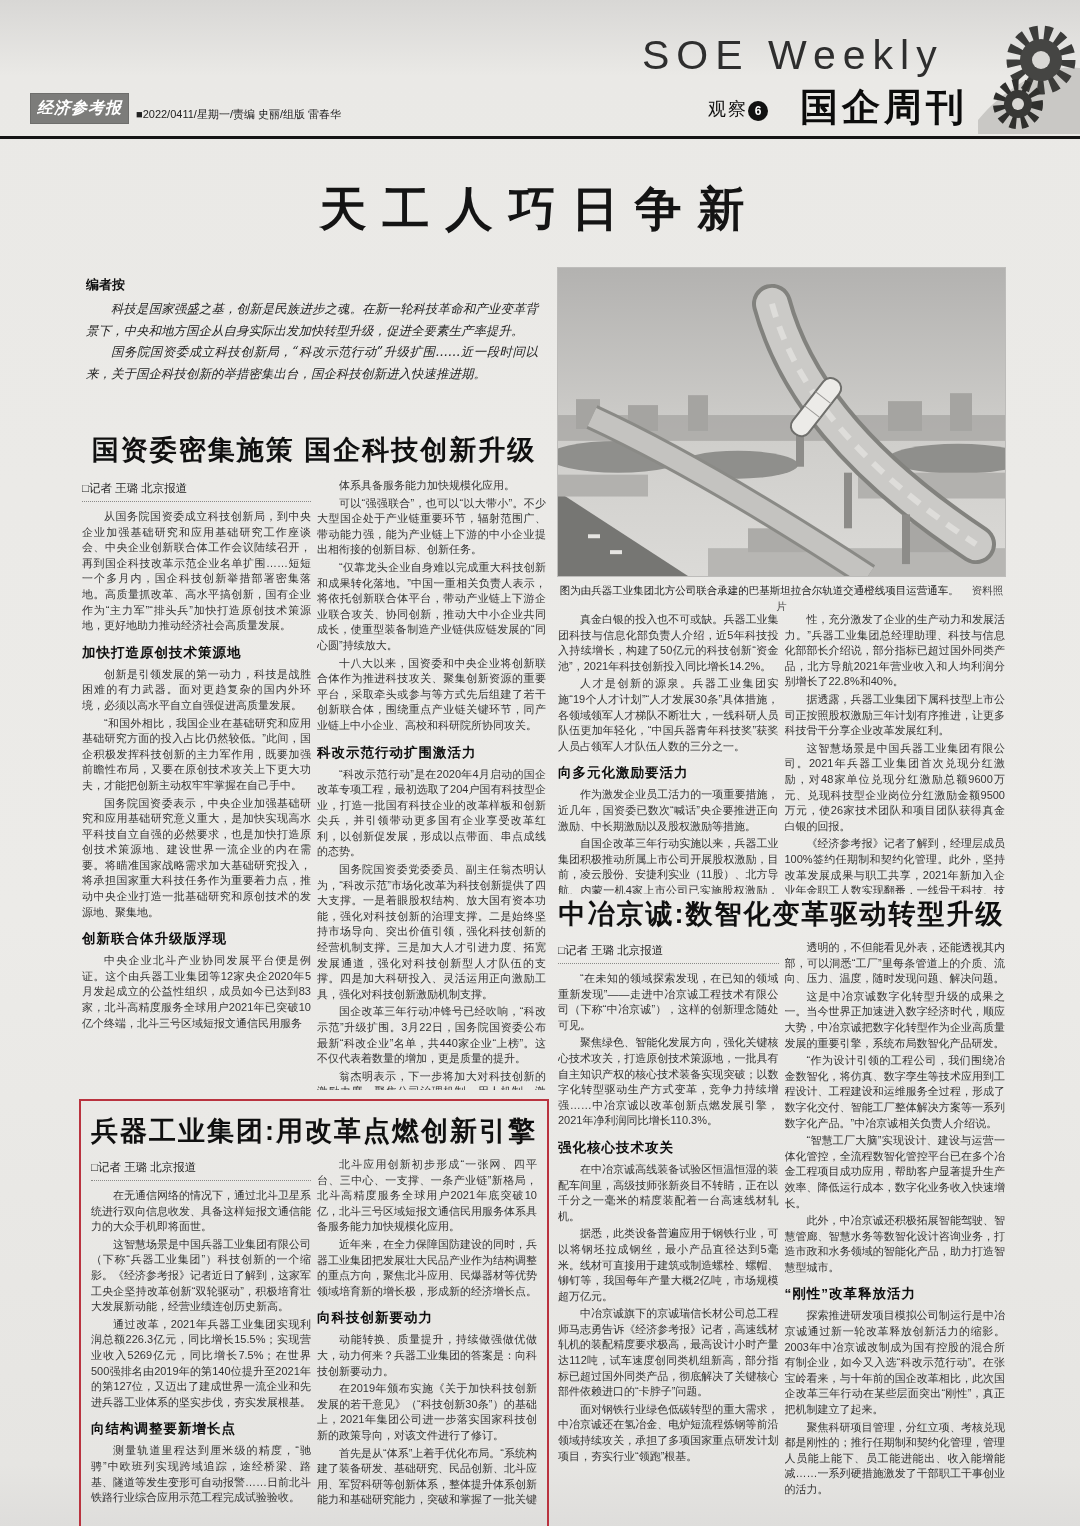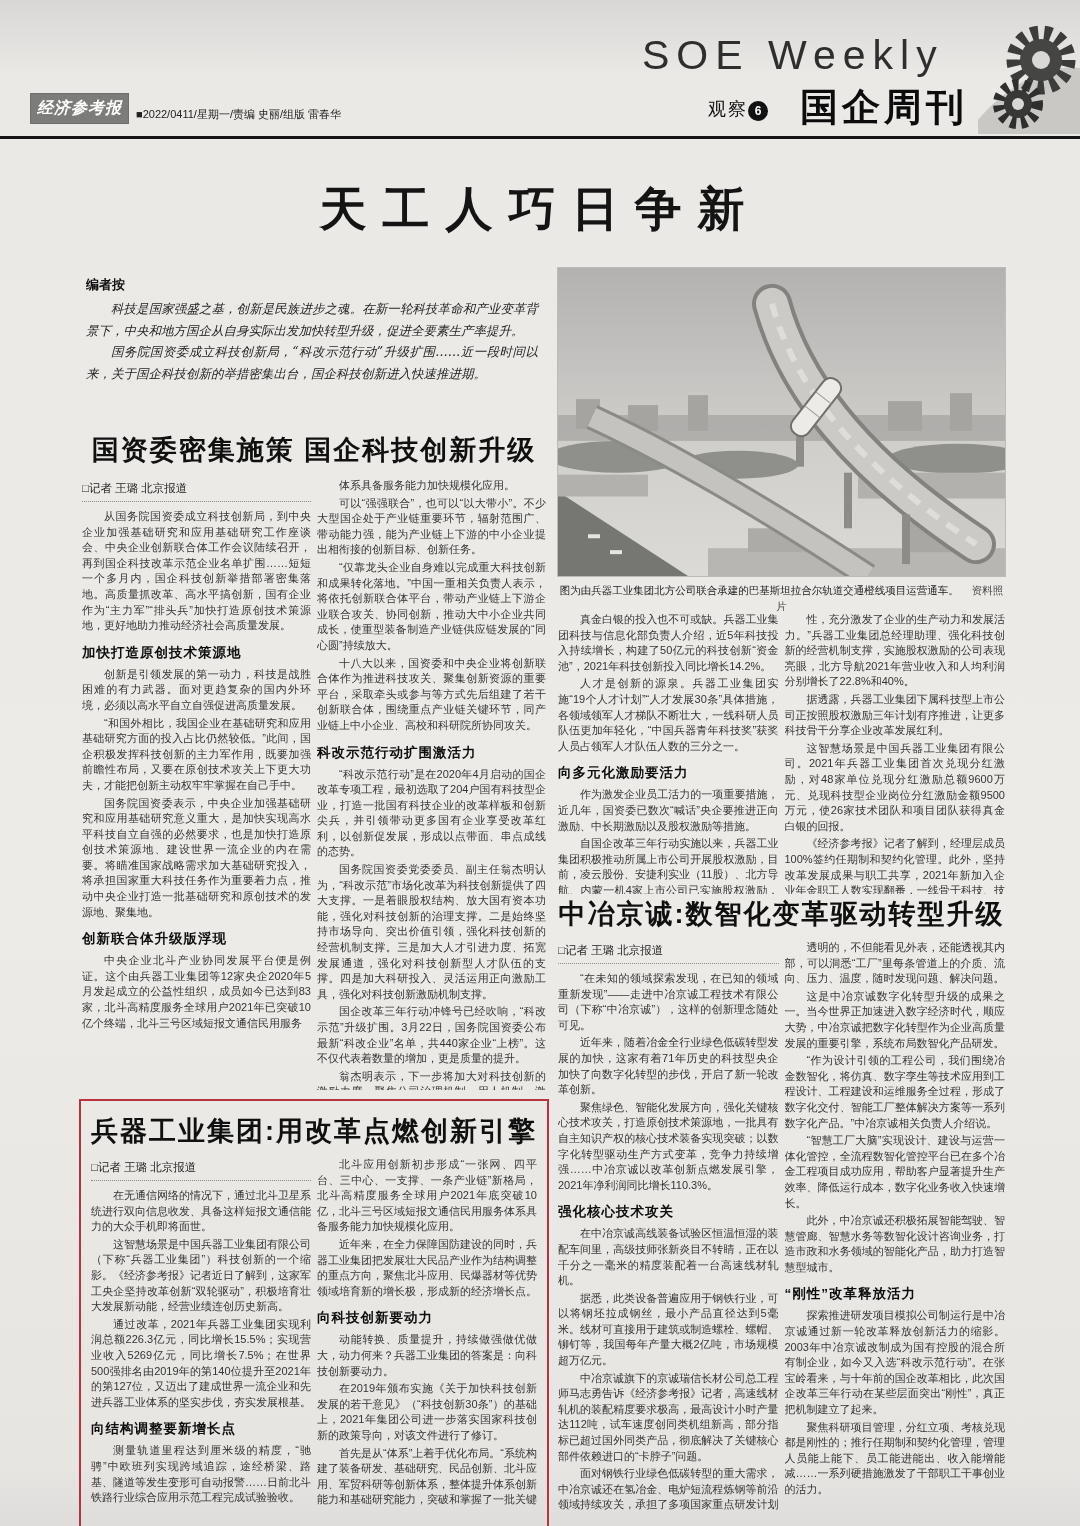--- a/index.html
+++ b/index.html
@@ -183,36 +183,35 @@
   <div class="article2cont">
     <div class="cols">
       <div class="col">
           <p>真金白银的投入也不可或缺。兵器工业集团科技与信息化部负责人介绍，近5年科技投入持续增长，构建了50亿元的科技创新“资金池”，2021年科技创新投入同比增长14.2%。</p>
           <p>人才是创新的源泉。兵器工业集团实施“19个人才计划”“人才发展30条”具体措施，各领域领军人才梯队不断壮大，一线科研人员队伍更加年轻化，“中国兵器青年科技奖”获奖人员占领军人才队伍人数的三分之一。</p>
           <h4>向多元化激励要活力</h4>
           <p>作为激发企业员工活力的一项重要措施，近几年，国资委已数次“喊话”央企要推进正向激励、中长期激励以及股权激励等措施。</p>
           <p>自国企改革三年行动实施以来，兵器工业集团积极推动所属上市公司开展股权激励，目前，凌云股份、安捷利实业（11股）、北方导航、内蒙一机4家上市公司已实施股权激励，合计激励股份5830.6万股、激励对象447人，“有效调动了核心骨干，尤其是科技创新型人才干事创业的积极性和主动</p>
         </div>
       <div class="col">
-          <p>性，充分激发了企业的生产动力和发展活力。”兵器工业集团总经理助理、强化科技创新的经营机制支撑，实施股权激励的公司表现亮眼，北方导航2021年营业收入和人均利润分别增长了22.8%和40%。</p>
+          <p>性，充分激发了企业的生产动力和发展活力。”兵器工业集团总经理助理、科技与信息化部部长介绍说，部分指标已超过国外同类产品，北方导航2021年营业收入和人均利润分别增长了22.8%和40%。</p>
           <p>据透露，兵器工业集团下属科技型上市公司正按照股权激励三年计划有序推进，让更多科技骨干分享企业改革发展红利。</p>
           <p>这智慧场景是中国兵器工业集团有限公司。2021年兵器工业集团首次兑现分红激励，对48家单位兑现分红激励总额9600万元、兑现科技型企业岗位分红激励金额9500万元，使26家技术团队和项目团队获得真金白银的回报。</p>
           <p>《经济参考报》记者了解到，经理层成员100%签约任期制和契约化管理。此外，坚持改革发展成果与职工共享，2021年新加入企业年金职工人数实现翻番，一线骨干科技、技能人才收入同比分别增长12.3%、13.6%。</p>
         </div>
     </div>
   </div>
 
   <div class="article3">
     <h2 class="headline-a">中冶京诚:数智化变革驱动转型升级</h2>
     <div class="cols">
       <div class="col">
         <div class="byline">□记者 王璐 北京报道</div>
         <div>
             <p>“在未知的领域探索发现，在已知的领域重新发现”——走进中冶京诚工程技术有限公司（下称“中冶京诚”），这样的创新理念随处可见。</p>
-            <p>近年来，随着冶金全行业绿色低碳转型发展的加快，这家有着71年历史的科技型央企加快了向数字化转型的步伐，开启了新一轮改革创新。</p>
             <p>聚焦绿色、智能化发展方向，强化关键核心技术攻关，打造原创技术策源地，一批具有自主知识产权的核心技术装备实现突破；以数字化转型驱动生产方式变革，竞争力持续增强……中冶京诚以改革创新点燃发展引擎，2021年净利润同比增长110.3%。</p>
             <h4>强化核心技术攻关</h4>
             <p>在中冶京诚高线装备试验区恒温恒湿的装配车间里，高级技师张新炎目不转睛，正在以千分之一毫米的精度装配着一台高速线材轧机。</p>
             <p>据悉，此类设备普遍应用于钢铁行业，可以将钢坯拉成钢丝，最小产品直径达到5毫米。线材可直接用于建筑或制造螺栓、螺帽、铆钉等，我国每年产量大概2亿吨，市场规模超万亿元。</p>
             <p>中冶京诚旗下的京诚瑞信长材公司总工程师马志勇告诉《经济参考报》记者，高速线材轧机的装配精度要求极高，最高设计小时产量达112吨，试车速度创同类机组新高，部分指标已超过国外同类产品，彻底解决了关键核心部件依赖进口的“卡脖子”问题。</p>
             <p>面对钢铁行业绿色低碳转型的重大需求，中冶京诚还在氢冶金、电炉短流程炼钢等前沿领域持续攻关，承担了多项国家重点研发计划项目，夯实行业“领跑”根基。</p>
           </div>
       </div>
       <div class="col">
           <p>透明的，不但能看见外表，还能透视其内部，可以洞悉“工厂”里每条管道上的介质、流向、压力、温度，随时发现问题、解决问题。</p>

